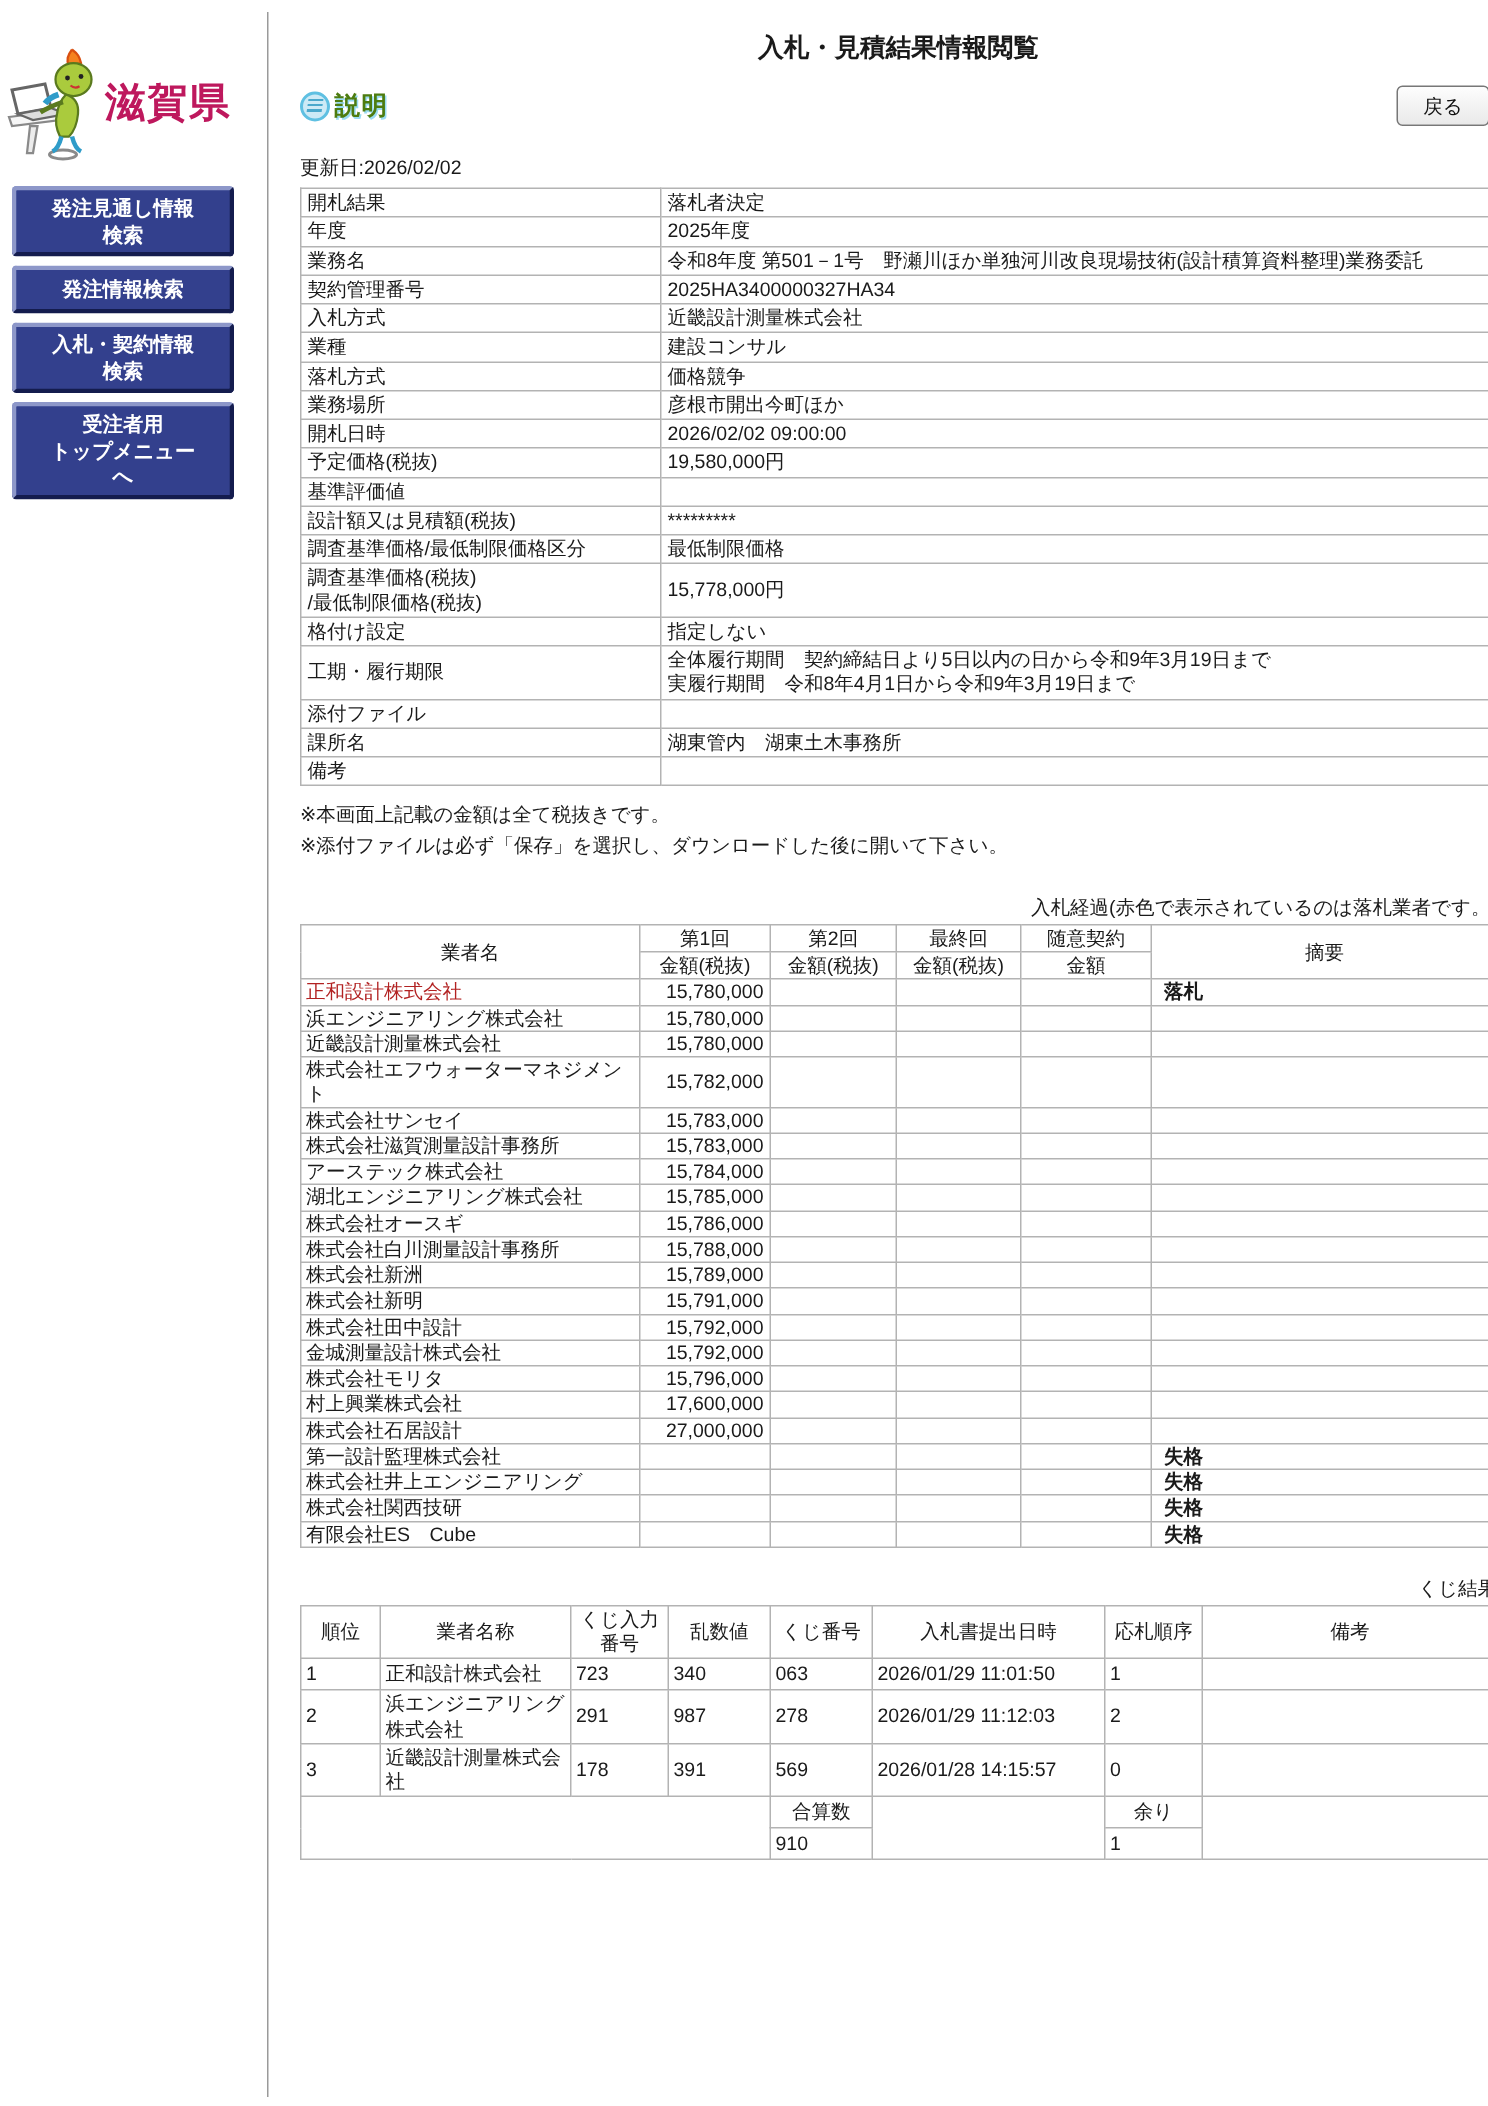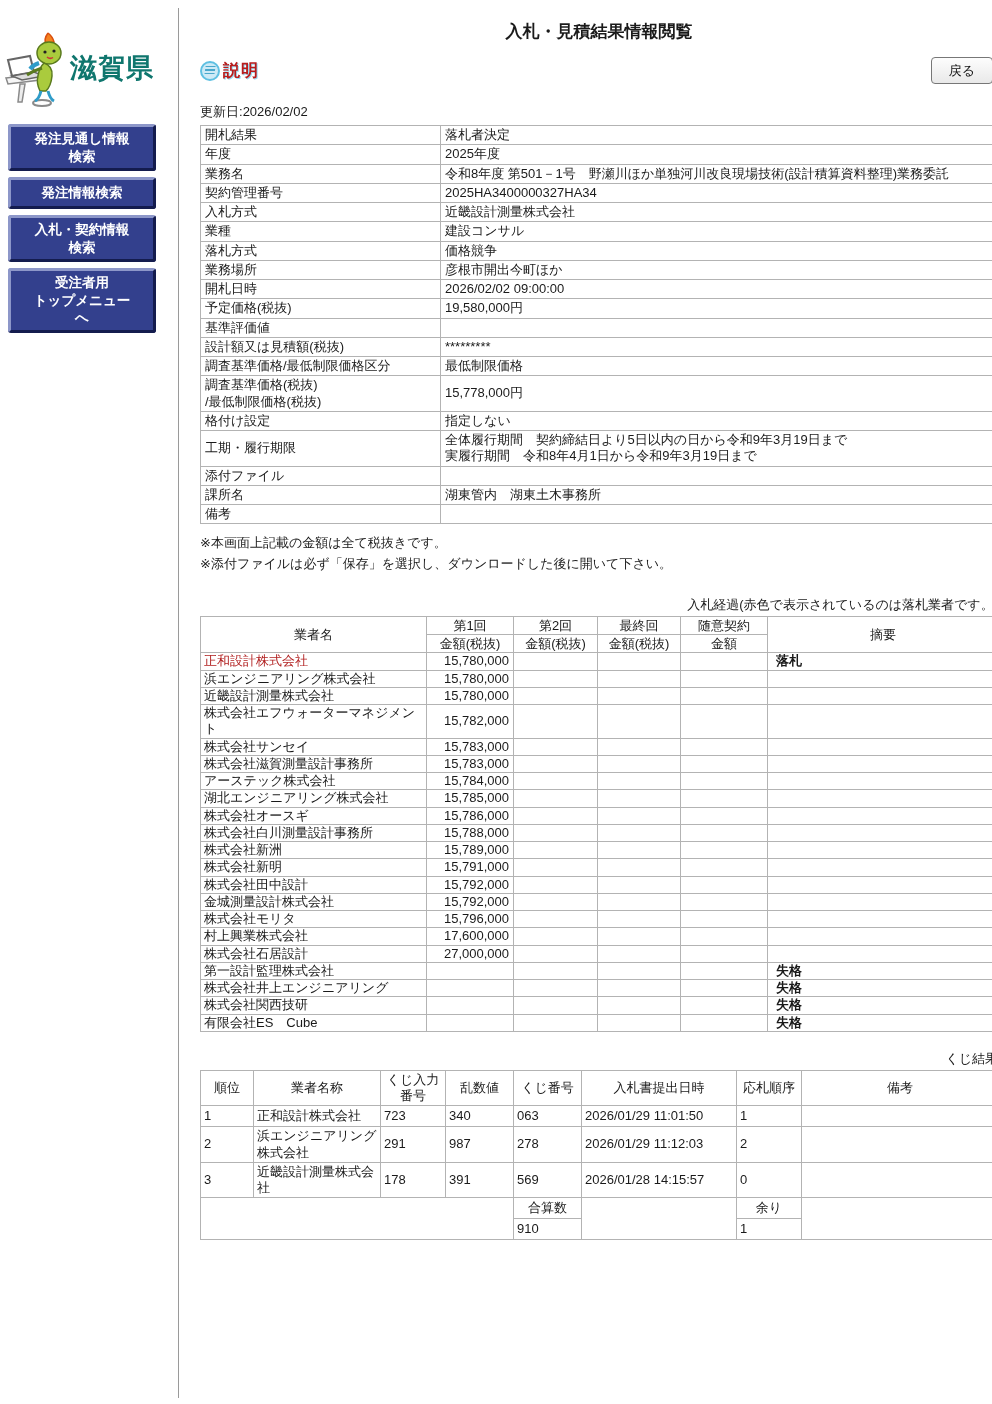--- a/index.html
+++ b/index.html
@@ -3,40 +3,40 @@
 <meta charset="utf-8">
 <style>
   * { box-sizing: border-box; }
   body { margin:0; background:#fff; color:#1a1a1a;
          font-family:"Liberation Sans","DejaVu Sans",sans-serif; font-size:13px; }
   .container { position:relative; width:992px; height:1404px; background:#fff; overflow:hidden; }
 
   
   .sidebar { position:absolute; left:0; top:0; width:178px; }
   .logo { display:flex; align-items:center; gap:2px; margin:28px 0 0 4px; }
-  .pref-name { font-size:27px; font-weight:bold; color:#0f766e; letter-spacing:1px; }
+  .pref-name { font-size:27px; font-weight:bold; color:#be185d; letter-spacing:1px; }
   .side-btns { margin-top:16px; }
   .side-btn { display:flex; align-items:center; justify-content:center; text-align:center;
     width:148px; min-height:32px; margin:0 0 6px 8px; padding:3px 18px;
     background:#33408d; color:#fff; font-weight:bold; font-size:13.5px; line-height:1.3;
     border-top:3px solid #8d97c9; border-left:3px solid #8d97c9;
     border-bottom:3px solid #141c4e; border-right:3px solid #141c4e;
     border-radius:3px; cursor:pointer; white-space:pre-line; }
   .vdivider { position:absolute; left:178px; top:8px; height:1390px; width:1px; background:#9a9a9a; }
 
   
   .main { position:absolute; left:200px; top:0; width:798px; }
   .page-title { margin-top:20px; text-align:center; font-size:17px; font-weight:bold; }
   .toolbar-row { position:relative; margin-top:16px; height:30px; }
   .help-link { display:inline-flex; align-items:center; gap:3px; cursor:pointer; }
   .help-icon { width:20px; height:20px; border-radius:50%; background:#cdeaf6;
     border:2px solid #5fc0e2; display:inline-flex; align-items:center; justify-content:center; }
   .help-icon i { display:block; width:10px; height:9px; transform:skewX(-8deg);
     background:repeating-linear-gradient(to bottom,#4aa8cc 0 1.5px,transparent 1.5px 3.5px); }
-  .help-text { color:#b91c1c; font-weight:bold; font-size:17px; letter-spacing:1px;
+  .help-text { color:#4d7c0f; font-weight:bold; font-size:17px; letter-spacing:1px;
     text-shadow:1px 1px 0 #9adbf2; }
   .back-btn { position:absolute; right:5px; top:-2px; min-width:62px; height:27px;
     background:linear-gradient(#fdfdfd,#e9e9e9); border:1px solid #777; border-radius:4px;
     font-size:13px; font-family:inherit; color:#111; cursor:pointer;text-align:center; }
   .updated { margin-top:14px; font-size:13px; }
 
   table { border-collapse:collapse; table-layout:fixed; width:798px; }
   td, th { border:1px solid #b3b3b3; font-size:13px; font-weight:normal;
            vertical-align:middle; line-height:1.25; overflow:hidden; word-break:break-all; }
 

